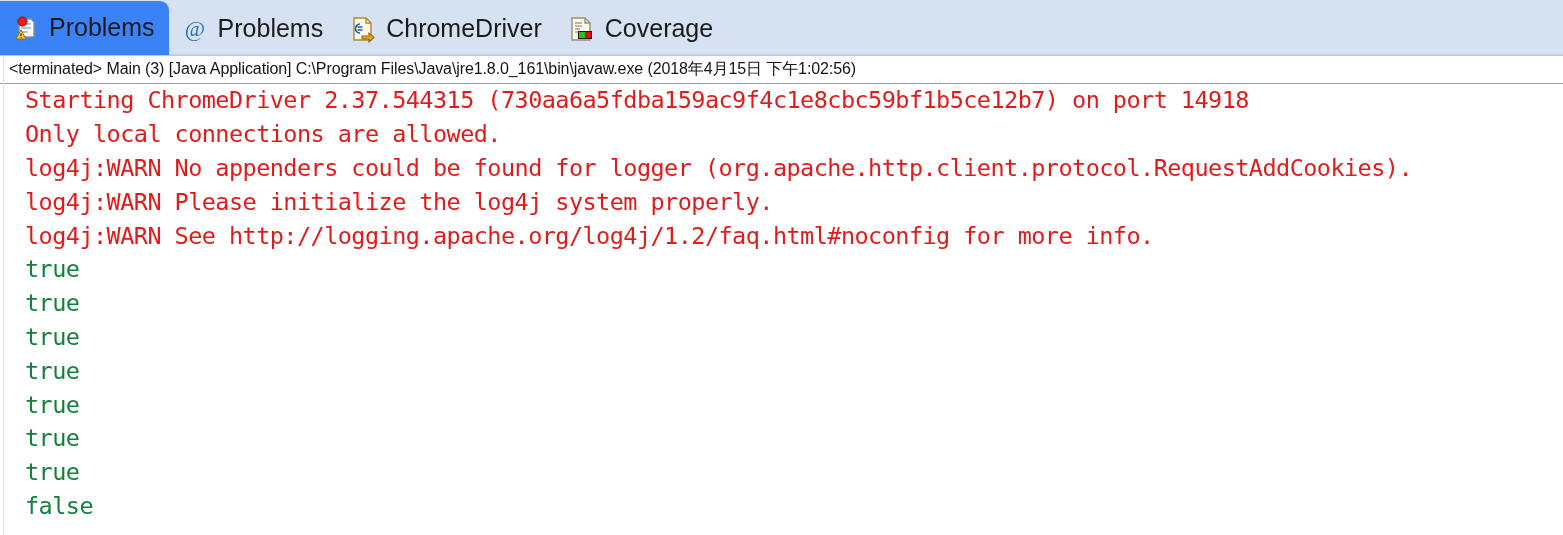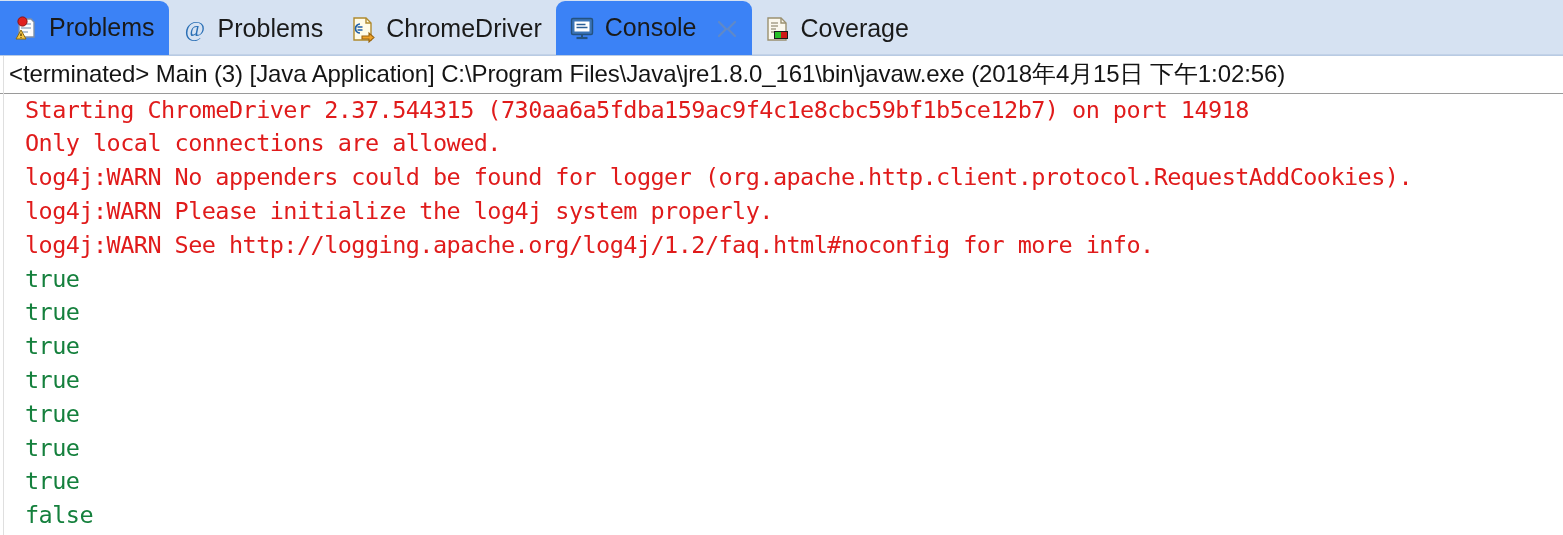--- a/index.html
+++ b/index.html
@@ -85,21 +85,21 @@
   .console::before {
     content: "";
     position: absolute;
     left: 3px;
     top: 0;
     bottom: 0;
     width: 1px;
     background: #dfdfdf;
   }
   .term-line {
-    font-size: 24px;
+    font-size: 16px;
     color: #141414;
     padding: 4px 0 5px 9px;
     white-space: nowrap;
     line-height: 1.15;
     border-bottom: 1px solid #9a9a9a;
     letter-spacing: -0.1px;
   }
   .out {
     padding: 0 0 0 9px;
     font-family: "DejaVu Sans Mono", "Liberation Mono", monospace;
@@ -145,37 +145,20 @@
       <svg viewBox="0 0 28 28" width="28" height="28">
         <path d="M5 3 h12 l5 5 v17 h-17 z" fill="#fffbe8" stroke="#b08a2e" stroke-width="1.4"></path>
         <path d="M17 3 v5 h5" fill="none" stroke="#b08a2e" stroke-width="1.4"></path>
         <path d="M11 9 a4.5 4.5 0 1 0 0 9 M8.5 12 h5 M8.5 15 h5" fill="none" stroke="#1f5fa8" stroke-width="1.7"></path>
         <path d="M13 21 h7 v-3 l5 4.5 -5 4.5 v-3 h-7 z" fill="#f0a32a" stroke="#9c6510" stroke-width="1.1"></path>
       </svg>
     </span>
     <span class="label">ChromeDriver</span>
   </div>
 
-  <div class="tab active">
-    <span class="ticon">
-      <svg viewBox="0 0 28 28" width="28" height="28">
-        <rect x="3.5" y="4.5" width="21" height="16" rx="1.5" fill="#3a74b8" stroke="#24527f" stroke-width="1.4"></rect>
-        <rect x="6.5" y="7.5" width="15" height="10" fill="#ffffff"></rect>
-        <path d="M8.5 10.5 h9 M8.5 13.5 h11" stroke="#2a5e96" stroke-width="1.6"></path>
-        <path d="M14 20.5 v3" stroke="#24527f" stroke-width="2"></path>
-        <path d="M8.5 24 h11" stroke="#24527f" stroke-width="2.2"></path>
-      </svg>
-    </span>
-    <span class="label">Console</span>
-    <span class="tab-close">
-      <svg viewBox="0 0 22 22" width="22" height="22">
-        <path d="M3 4 l7 7 -7 7 M19 4 l-7 7 7 7" fill="none" stroke="#7d8fa3" stroke-width="2.2" stroke-linecap="round"></path>
-      </svg>
-    </span>
-  </div>
 
   <div class="tab">
     <span class="ticon">
       <svg viewBox="0 0 28 28" width="28" height="28">
         <path d="M4 3 h13 l5 5 v17 h-18 z" fill="#fbf8ee" stroke="#9a9070" stroke-width="1.4"></path>
         <path d="M17 3 v5 h5" fill="none" stroke="#9a9070" stroke-width="1.4"></path>
         <path d="M7 8 h7 M7 11 h7 M7 14 h5 M7 17 h5" stroke="#a8a08a" stroke-width="1.3"></path>
         <rect x="10" y="16" width="14" height="8" fill="#1c1c1c"></rect>
         <rect x="11" y="17" width="6" height="6" fill="#28c028"></rect>
         <rect x="17" y="17" width="6" height="6" fill="#d01818"></rect>

